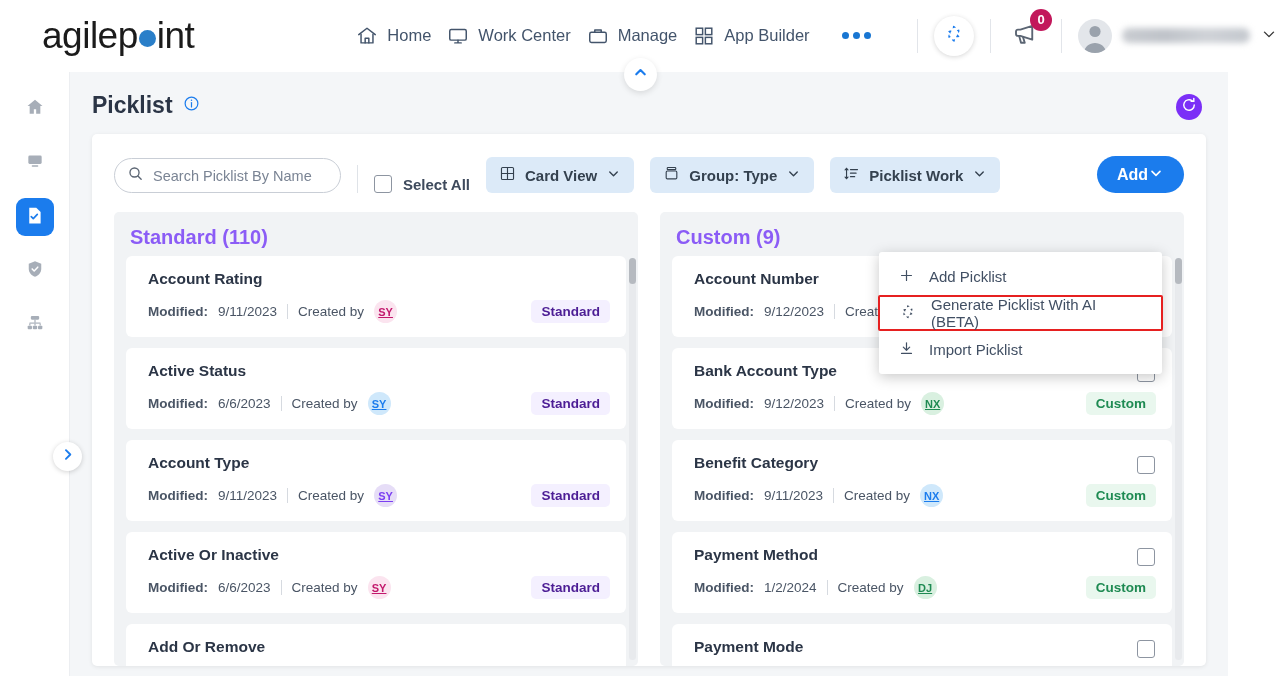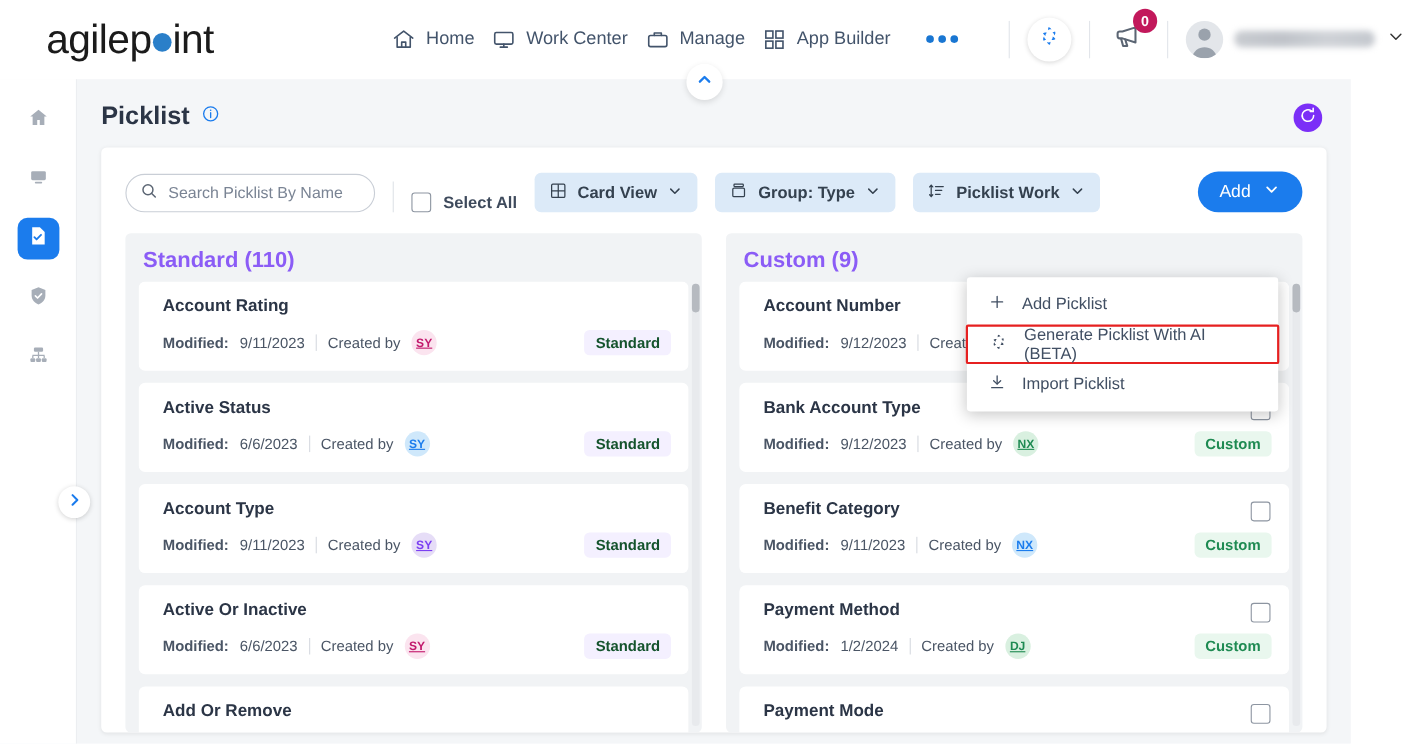--- a/index.html
+++ b/index.html
@@ -130,22 +130,22 @@
     width: 18px; height: 18px; border: 1.6px solid #8d95a1; border-radius: 3px; background: #fff;
   }
   .selectall span { font-size: 15px; font-weight: 700; color: #3e4a5c; }
   .chip {
     display: flex; align-items: center; gap: 9px; height: 36px;
     background: #dceaf8; border-radius: 6px; padding: 0 13px;
     font-size: 15px; font-weight: 700; color: #34414f; cursor: pointer;
     margin-left: 16px;
   }
   .add-btn {
-    margin-left: auto; display: flex; align-items: center; gap: 11px;
-    background: #1b7ced; color: #fff; font-size: 16px; font-weight: 400;
+    margin-left: auto; display: flex; align-items: center; 
+    background: #1b7ced; color: #fff; font-size: 16px; font-weight: 700;
     height: 37px; border-radius: 19px; padding: 0 20px; cursor: pointer;
   }
 
   
   .menu {
     position: absolute; top: 118px; right: 44px; width: 283px;
     background: #fff; border-radius: 3px;
     box-shadow: 0 3px 14px rgba(0,0,0,.22); z-index: 30; padding: 6px 0;
   }
   .menu-item {
@@ -178,21 +178,21 @@
   .meta-sep { width: 1px; height: 15px; background: #d6dae0; }
   .initials {
     width: 23px; height: 23px; border-radius: 50%;
     display: flex; align-items: center; justify-content: center;
     font-size: 11px; font-weight: 700; text-decoration: underline;
   }
   .tag {
     position: absolute; right: 16px; bottom: 14px;
     font-size: 13.5px; font-weight: 700; border-radius: 5px; padding: 4px 10px;
   }
-  .tag.standard { color: #14532d; background: #f4f0ff; }
+  .tag.standard { color: #4c1d95; background: #f4f0ff; }
   .tag.custom { color: #1e8a52; background: #e9f7ee; }
   .card-cb {
     position: absolute; right: 17px; top: 16px;
     width: 18px; height: 18px; border: 1.6px solid #8d95a1; border-radius: 3px; background: #fff;
   }
   .scrollbar {
     position: absolute; right: 2px; top: 46px; bottom: 6px; width: 7px;
     background: #e8eaed; border-radius: 4px;
   }
   .scrollthumb {

